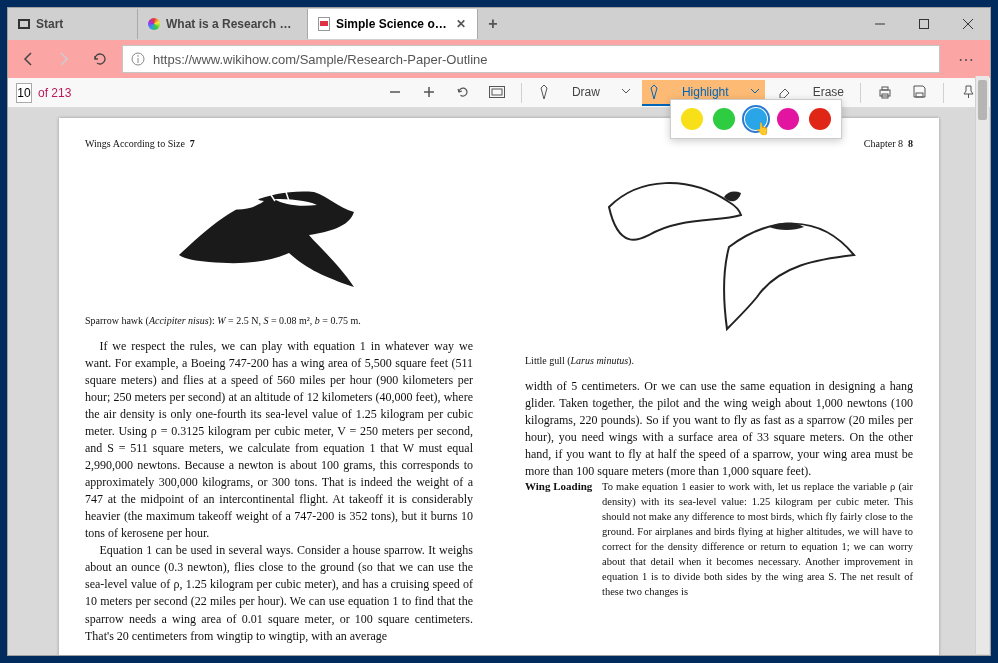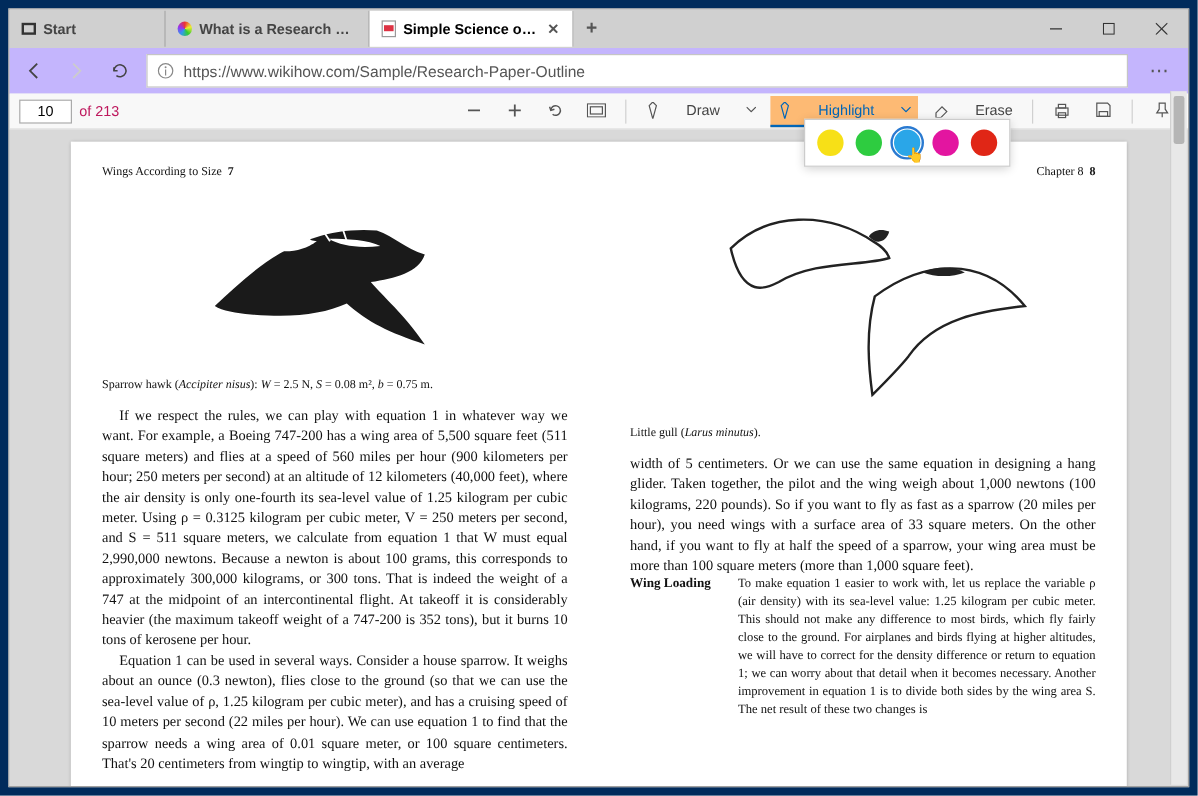--- a/index.html
+++ b/index.html
@@ -71,21 +71,21 @@
   display: flex;
   align-items: center;
   justify-content: center;
   color: #333;
   cursor: pointer;
 }
 .addrbar {
   display: flex;
   align-items: center;
   height: 38px;
-  background: #c4b5fd;
+  background: #fca5a5;
   padding: 0 6px;
   gap: 8px;
   justify-content: space-between;
 }
 .navbtn {
   width: 28px;
   height: 28px;
   display:flex;
   align-items:center;
   justify-content:center;
@@ -116,21 +116,21 @@
 .pdfbar {
   height: 30px;
   background: #f8f8f8;
   border-bottom: 1px solid #dcdcdc;
   display: flex;
   align-items: center;
   padding: 0 8px;
   gap: 6px;
 }
 .pagebox {
-  width: 44px;
+  width: 16px;
   height: 20px;
   border: 1px solid #aaa;
   text-align: center;
   font-size: 12px;
 }
 .pagetotal { color: #be185d; font-size: 12px; }
 .pdfbar .spacer { flex: 1; }
 .tbtn {
   height: 26px;
   min-width: 28px;
@@ -211,21 +211,21 @@
   margin: 8px 0 12px;
   font-family: Georgia, serif;
 }
 .caption i { font-style: italic; }
 .bodycol {
   font-size: 12px;
   line-height: 1.42;
   text-align: justify;
 }
 .bodycol p { text-indent: 1.2em; margin: 0;}
-.rightblock { display:flex; gap: 18px; }
+.rightblock { display:flex; gap: 5px; }
 .rightblock .sh { width: 72px; font-weight:bold; font-size:11px; flex-shrink: 0;}
 .rightblock .txt { flex:1; font-size:10.5px; line-height:1.42; text-align:justify;}
 .tab-icon-start { display:inline-block; width:12px; height:10px; background:#333; position:relative;}
 .tab-icon-start::after{content:'';position:absolute;left:2px;top:2px;width:8px;height:6px;background:#d0d0d0;}
 .tab-icon-color { width:12px;height:12px;border-radius:50%; background: conic-gradient(#e33,#ee3,#3c3,#39e,#93e,#e33);}
 .tab-icon-pdf { display:inline-block;width:12px;height:14px;background:#fff;border:1px solid #999; position:relative;}
 .tab-icon-pdf::after{content:'';position:absolute;left:1px;top:3px;width:8px;height:5px;background:#d34;}
 .vscroll { position:absolute; right:1px; top:68px; bottom:1px; width:14px; background:#e8e8e8; border-left:1px solid #d0d0d0;}
 .vthumb{ position:absolute; left:2px; right:2px; top:4px; height:40px; background:#b5b5b5; border-radius:2px;}
 </style>

